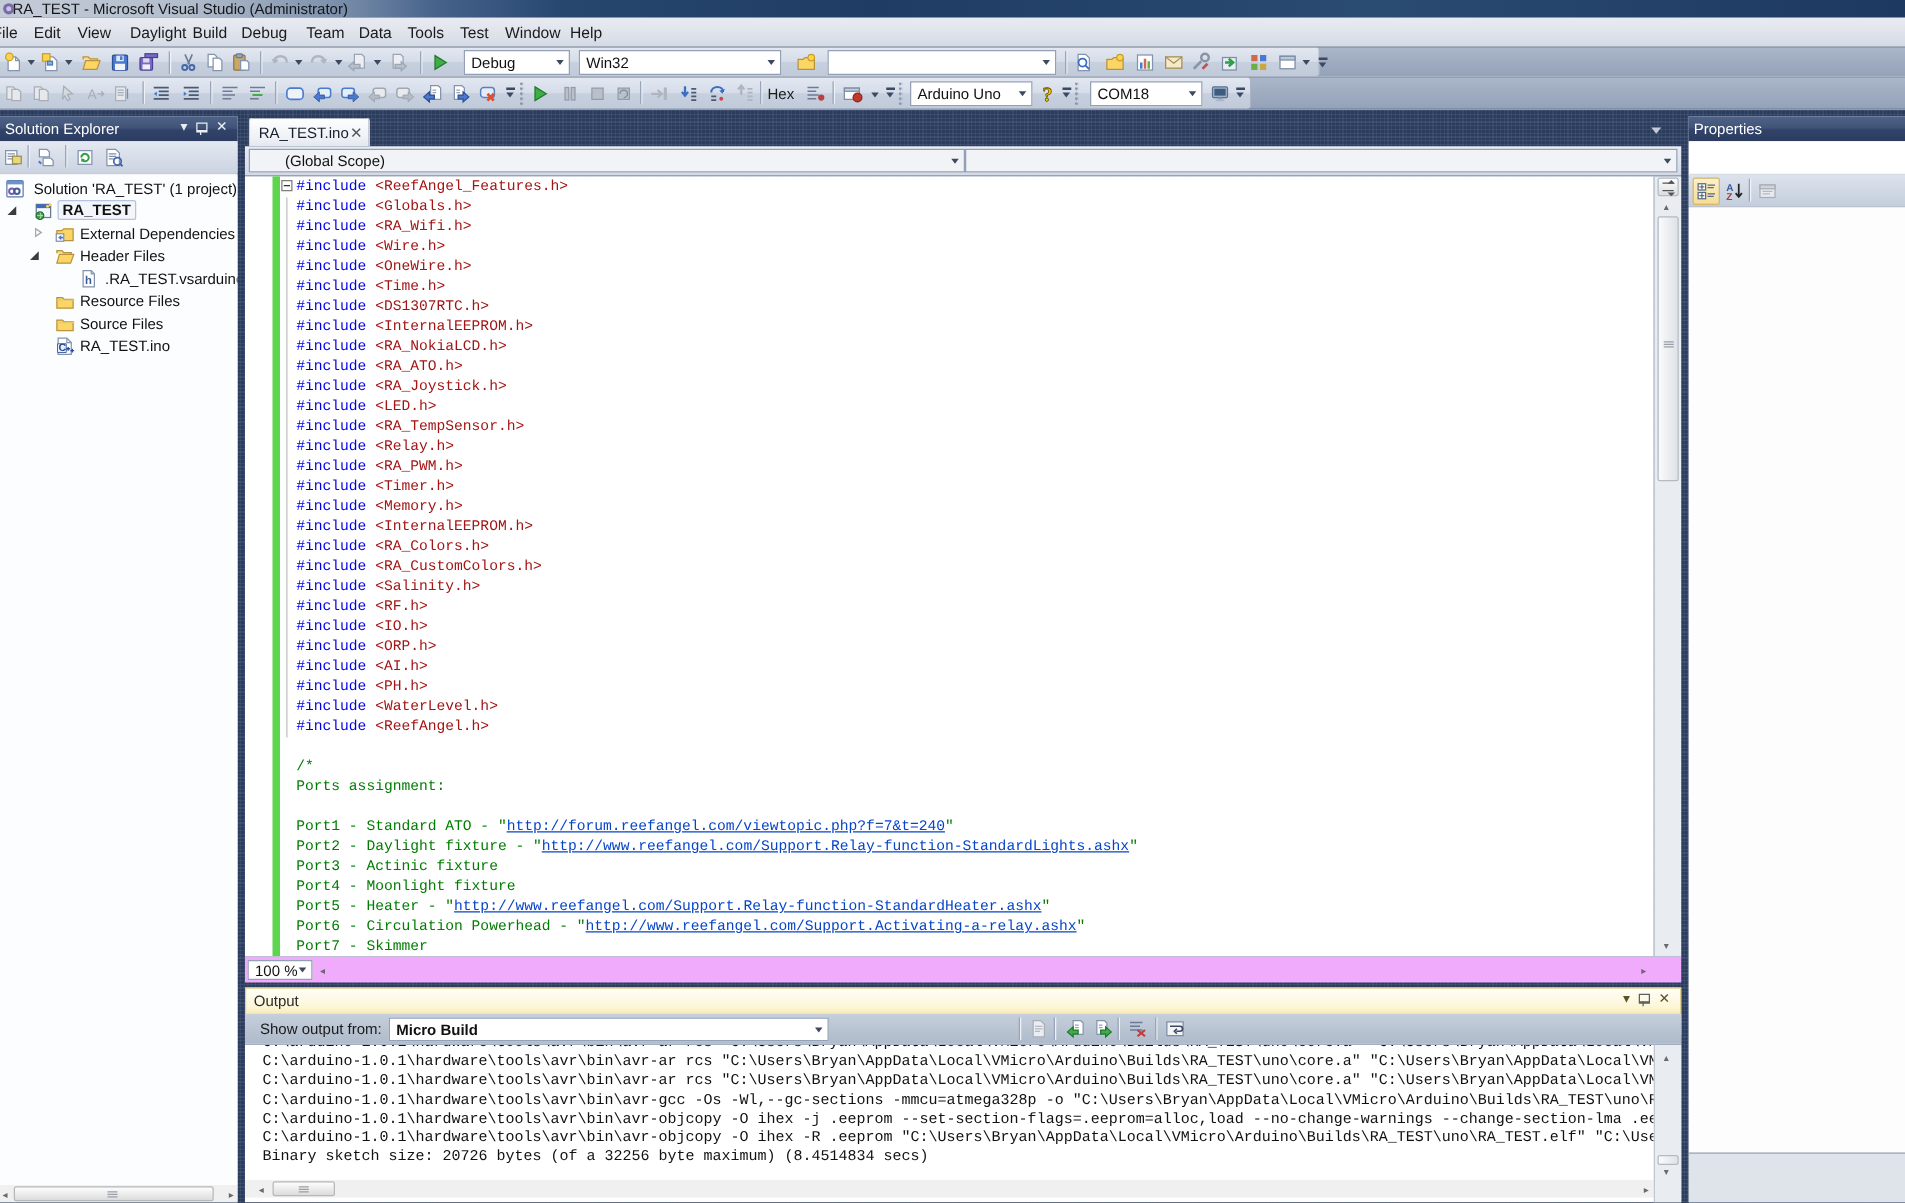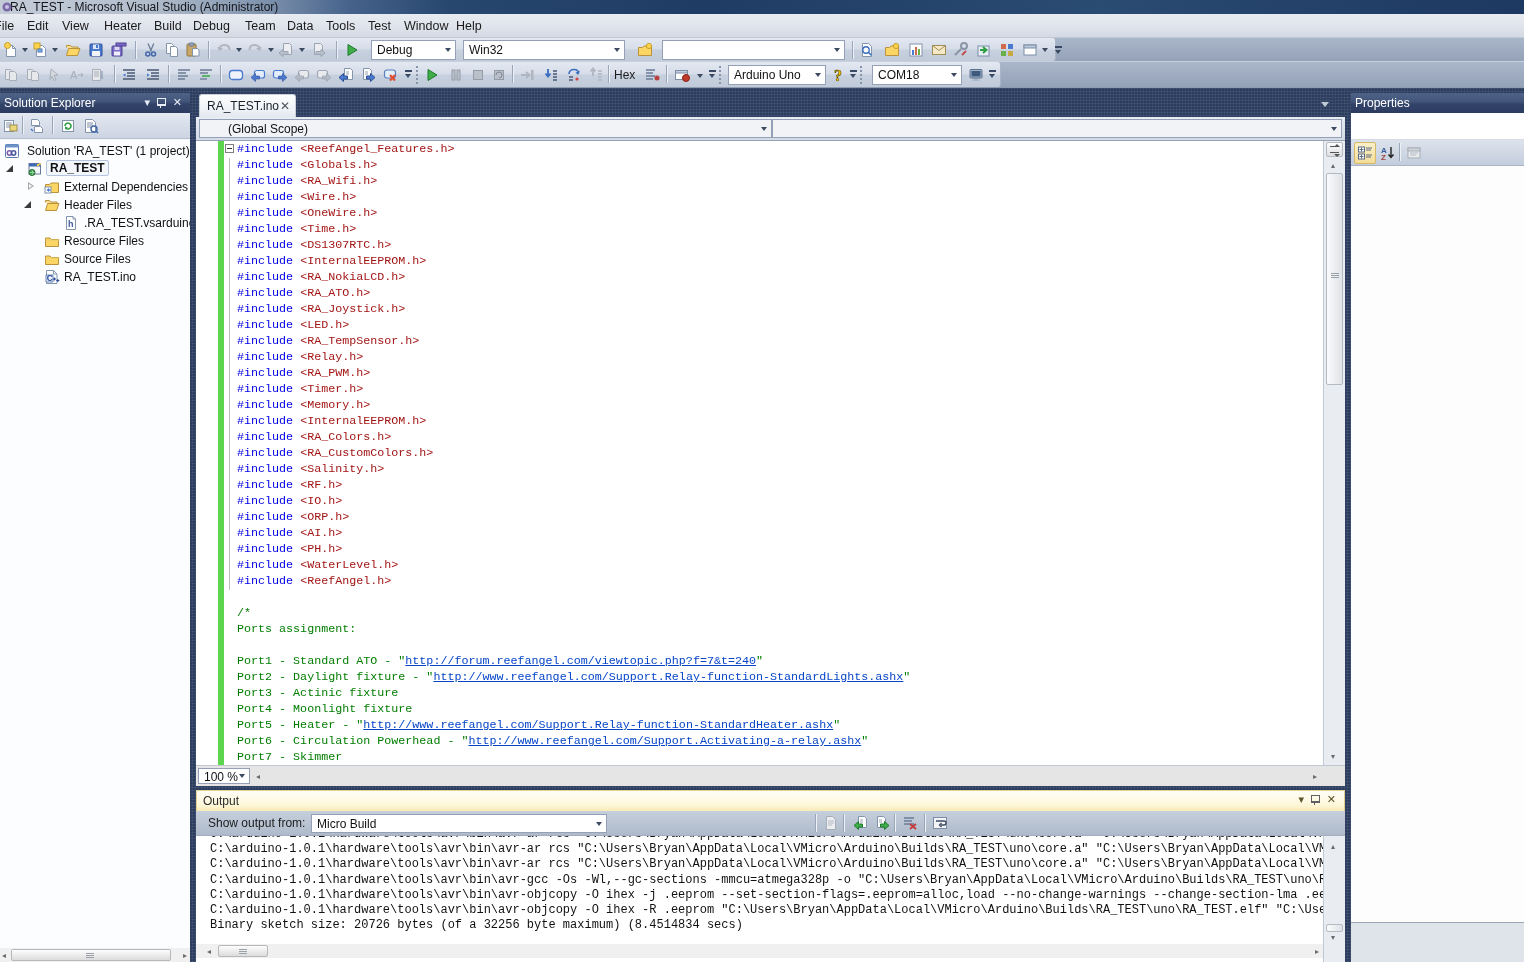--- a/index.html
+++ b/index.html
@@ -81,21 +81,21 @@
 #code .guide { position:absolute; left:33px; top:17px; width:1px; height:432px; background:#c0c0c0; }
 #code pre { position:absolute; left:41px; top:0px; font-family:"Liberation Mono",monospace;
   font-size:11.7px; line-height:16px; color:#000; }
 .kb { color:#0000e6; }
 .st { color:#a31515; }
 .cm { color:#007d00; }
 .lk { color:#0645c8; text-decoration:underline; }
 .collapsebox { position:absolute; left:29px; top:3px; width:9px; height:9px; background:#fff; border:1px solid #7e7e7e; }
 .collapsebox:before { content:""; position:absolute; left:1px; top:3px; width:5px; height:1px; background:#333; }
 #vscroll { position:absolute; right:0; top:48px; width:22px; bottom:21px; background:#e9edf2; border-left:1px solid #c0c8d4; }
-#ebottom { position:absolute; left:0; bottom:0; right:0; height:21px; background:#e5e5e5; border-top:1px solid #c0c8d4; }
+#ebottom { position:absolute; left:0; bottom:0; right:0; height:21px; background:#f0abfc; border-top:1px solid #c0c8d4; }
 
 
 #output { left:196px; top:790px; width:1149px; height:172px; background:#fff; }
 #output .title { position:absolute; left:0; top:0; right:0; height:38px;
   background:linear-gradient(180deg,#fffef7 0%,#fdf6d7 40%,#f7e7ab 60%,#f3df96 100%);
   border:1px solid #e3d28f; color:#2b2b2b; font-size:12px; }
 #output .toolbar { position:absolute; left:0; top:21px; right:0; height:25px;
   background:linear-gradient(180deg,#c6cfdc,#aebaca); border-bottom:1px solid #a3aec0; font-size:12px; color:#1b1b1b; }
 #output .otext { position:absolute; left:0; top:46px; right:22px; height:112px; background:#fff; overflow:hidden; }
 #output .otext pre { position:absolute; left:14px; top:-9px; font-family:"Liberation Mono",monospace; font-size:12px; line-height:15.2px; color:#111; }
@@ -131,21 +131,21 @@
 <svg width="10" height="10" style="left:2px;top:2px;">
       <circle cx="5" cy="5" r="4.5" fill="#7b6aa8"></circle>
       <circle cx="5" cy="5" r="2" fill="#c9c2e2"></circle>
     </svg>
 </div>
 
 <div class="abs" id="menubar">
   <span style="left:-6px">File</span>
     <span style="left:27px">Edit</span>
     <span style="left:62px">View</span>
-  <span style="left:104px">Heater</span>
+  <span style="left:104px">Daylight</span>
     <span style="left:154px">Build</span>
     <span style="left:193px">Debug</span>
   <span style="left:245px">Team</span>
     <span style="left:287px">Data</span>
     <span style="left:326px">Tools</span>
   <span style="left:368px">Test</span>
     <span style="left:404px">Window</span>
     <span style="left:456px">Help</span>
 </div>
 
@@ -620,21 +620,21 @@
 
 <div class="abs" id="output">
   <div class="title">
       <span style="position:absolute;left:6px;top:3px;">Output</span>
     <span class="twbtn" style="right:40px;top:3px;color:#5d5328;">▾</span>
     <span class="pinIcon" style="right:24px;top:4px;filter:brightness(0.4);"></span>
     <span class="twbtn" style="right:8px;top:3px;color:#5d5328;">✕</span>
   </div>
   <div class="toolbar" id="outtoolbar">
     <span style="position:absolute;left:12px;top:5px;">Show output from:</span>
-    <div class="combo" style="left:115px;top:3px;width:296px;height:19px;">
+    <div class="combo" style="left:115px;top:3px;width:352px;height:19px;font-weight:bold;">
         <span class="tx">Micro Build</span>
         <span class="ar"></span>
       </div>
   <div class="sep" style="left:619px;"></div>
       <svg width="16" height="16" viewBox="0 0 16 16" style="left:627px;top:4px;">
         <path d="M3.5 1.5h6l3 3v10h-9z" fill="#ecedf0" stroke="#a7aeb8"></path>
         <path d="M5 6h6M5 8h6M5 10h4" stroke="#b4bac4"></path>
       </svg>
       <div class="sep" style="left:647px;"></div>
       <svg width="16" height="16" viewBox="0 0 16 16" style="left:657px;top:4px;">

